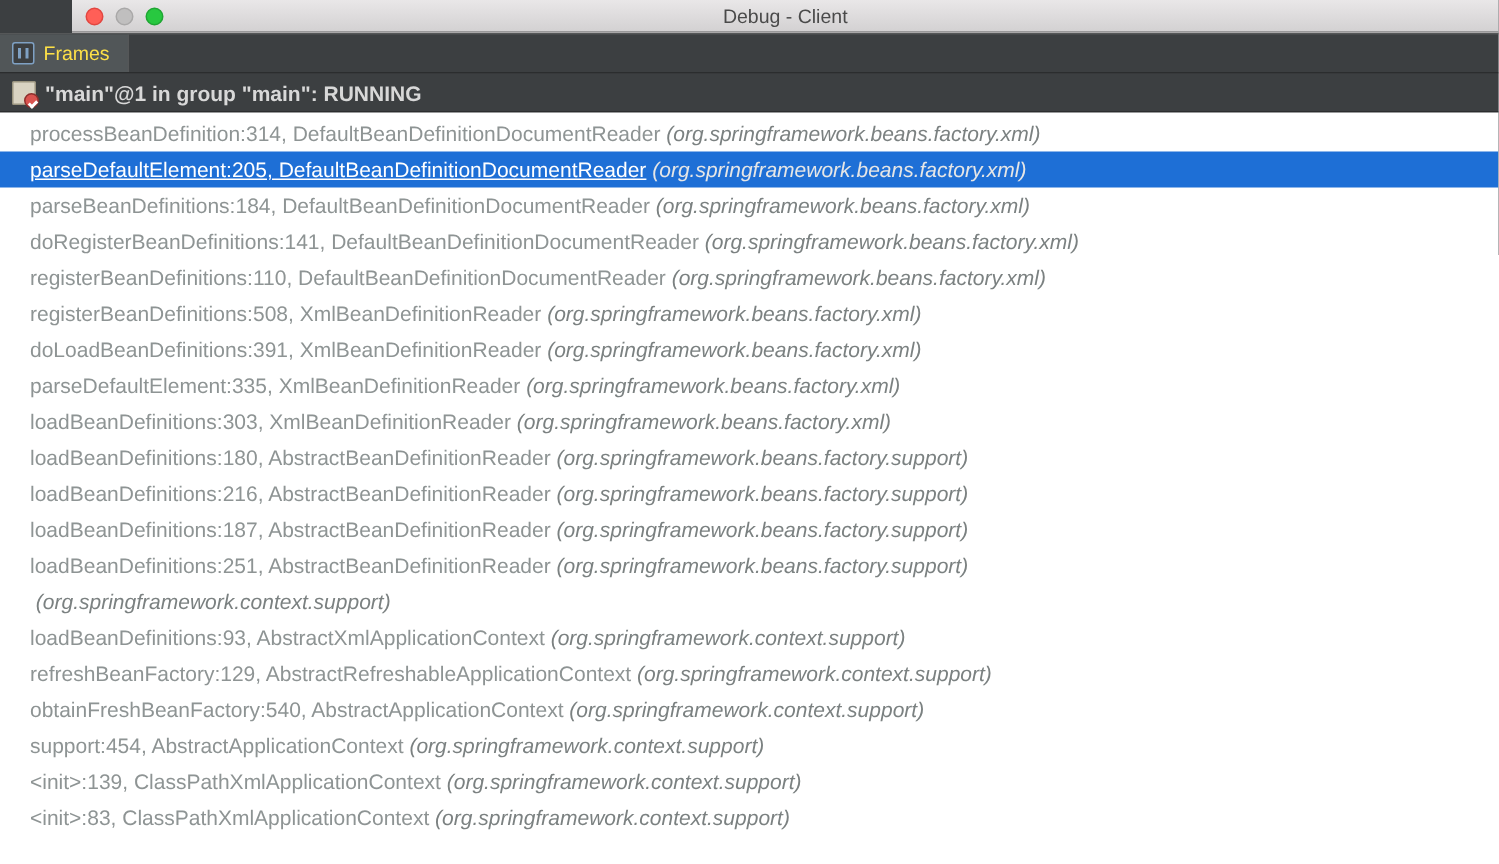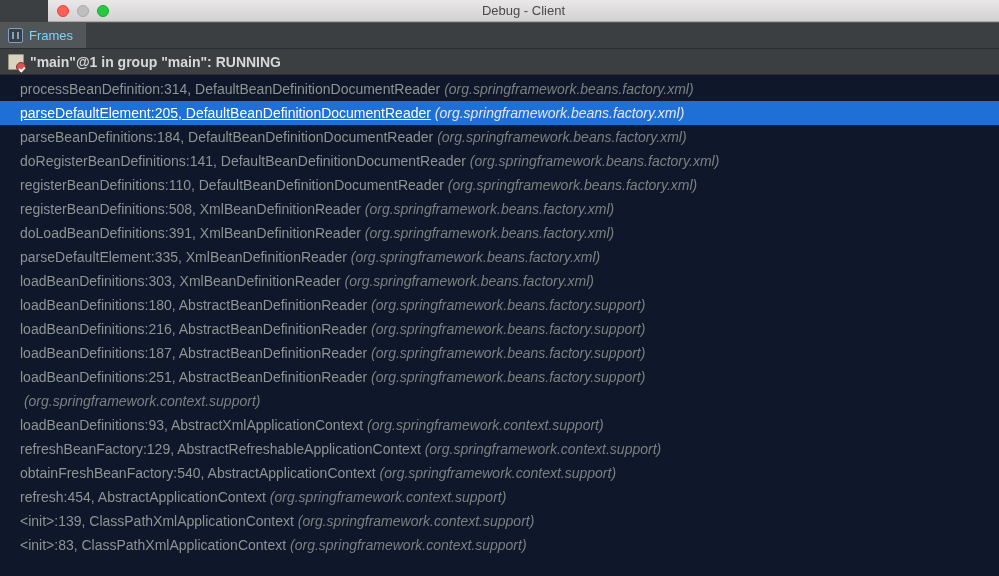--- a/index.html
+++ b/index.html
@@ -32,21 +32,21 @@
     background: #3c3f41;
     border-top: 1px solid #555758;
     border-bottom: 1px solid #2b2d2e;
     display: flex;
     align-items: stretch;
   }
   .tab {
     display: flex; align-items: center; gap: 6px;
     padding: 0 12px 0 8px;
     font-size: 13px;
-    color: #7dd3fc;
+    color: #fde047;
     border-right: 1px solid #555758;
     background: #515658;
     text-align: right;
   }
   .tab-icon {
     width: 15px; height: 15px;
     border: 1px solid #7fa1c4;
     border-radius: 2px;
     background: #3c3f41;
     display: flex; align-items: center; justify-content: center;
@@ -86,21 +86,21 @@
   .thread-icon .badge::before {
     content: ""; position: absolute; left: 2px; top: 4px;
     width: 4px; height: 2px; border-left: 2px solid #fff;
     border-bottom: 2px solid #fff; transform: rotate(-45deg);
   }
 
   
   .frames {
     height: calc(576px - 22px - 27px - 26px);
     overflow: hidden;
-    background: #0f172a;
+    background: #ffffff;
     padding-top: 2px;
   }
   .frame-row {
     height: 24px;
     display: flex; align-items: center;
     padding: 0 0 0 20px;
     font-size: 14px;
     white-space: nowrap;
     cursor: default;
   }
@@ -148,16 +148,16 @@
     <div class="frame-row"><span class="method">parseDefaultElement:335, XmlBeanDefinitionReader</span>&nbsp;<span class="pkg">(org.springframework.beans.factory.xml)</span></div>
     <div class="frame-row"><span class="method">loadBeanDefinitions:303, XmlBeanDefinitionReader</span>&nbsp;<span class="pkg">(org.springframework.beans.factory.xml)</span></div>
     <div class="frame-row"><span class="method">loadBeanDefinitions:180, AbstractBeanDefinitionReader</span>&nbsp;<span class="pkg">(org.springframework.beans.factory.support)</span></div>
     <div class="frame-row"><span class="method">loadBeanDefinitions:216, AbstractBeanDefinitionReader</span>&nbsp;<span class="pkg">(org.springframework.beans.factory.support)</span></div>
     <div class="frame-row"><span class="method">loadBeanDefinitions:187, AbstractBeanDefinitionReader</span>&nbsp;<span class="pkg">(org.springframework.beans.factory.support)</span></div>
     <div class="frame-row"><span class="method">loadBeanDefinitions:251, AbstractBeanDefinitionReader</span>&nbsp;<span class="pkg">(org.springframework.beans.factory.support)</span></div>
     <div class="frame-row">&nbsp;<span class="pkg">(org.springframework.context.support)</span></div>
     <div class="frame-row"><span class="method">loadBeanDefinitions:93, AbstractXmlApplicationContext</span>&nbsp;<span class="pkg">(org.springframework.context.support)</span></div>
     <div class="frame-row"><span class="method">refreshBeanFactory:129, AbstractRefreshableApplicationContext</span>&nbsp;<span class="pkg">(org.springframework.context.support)</span></div>
     <div class="frame-row"><span class="method">obtainFreshBeanFactory:540, AbstractApplicationContext</span>&nbsp;<span class="pkg">(org.springframework.context.support)</span></div>
-    <div class="frame-row"><span class="method">refresh:454, AbstractApplicationContext</span>&nbsp;<span class="pkg">(org.springframework.context.support)</span></div>
+    <div class="frame-row"><span class="method">support:454, AbstractApplicationContext</span>&nbsp;<span class="pkg">(org.springframework.context.support)</span></div>
     <div class="frame-row"><span class="method">&lt;init&gt;:139, ClassPathXmlApplicationContext</span>&nbsp;<span class="pkg">(org.springframework.context.support)</span></div>
     <div class="frame-row"><span class="method">&lt;init&gt;:83, ClassPathXmlApplicationContext</span>&nbsp;<span class="pkg">(org.springframework.context.support)</span></div>
   </div>
 
 </body></html>

